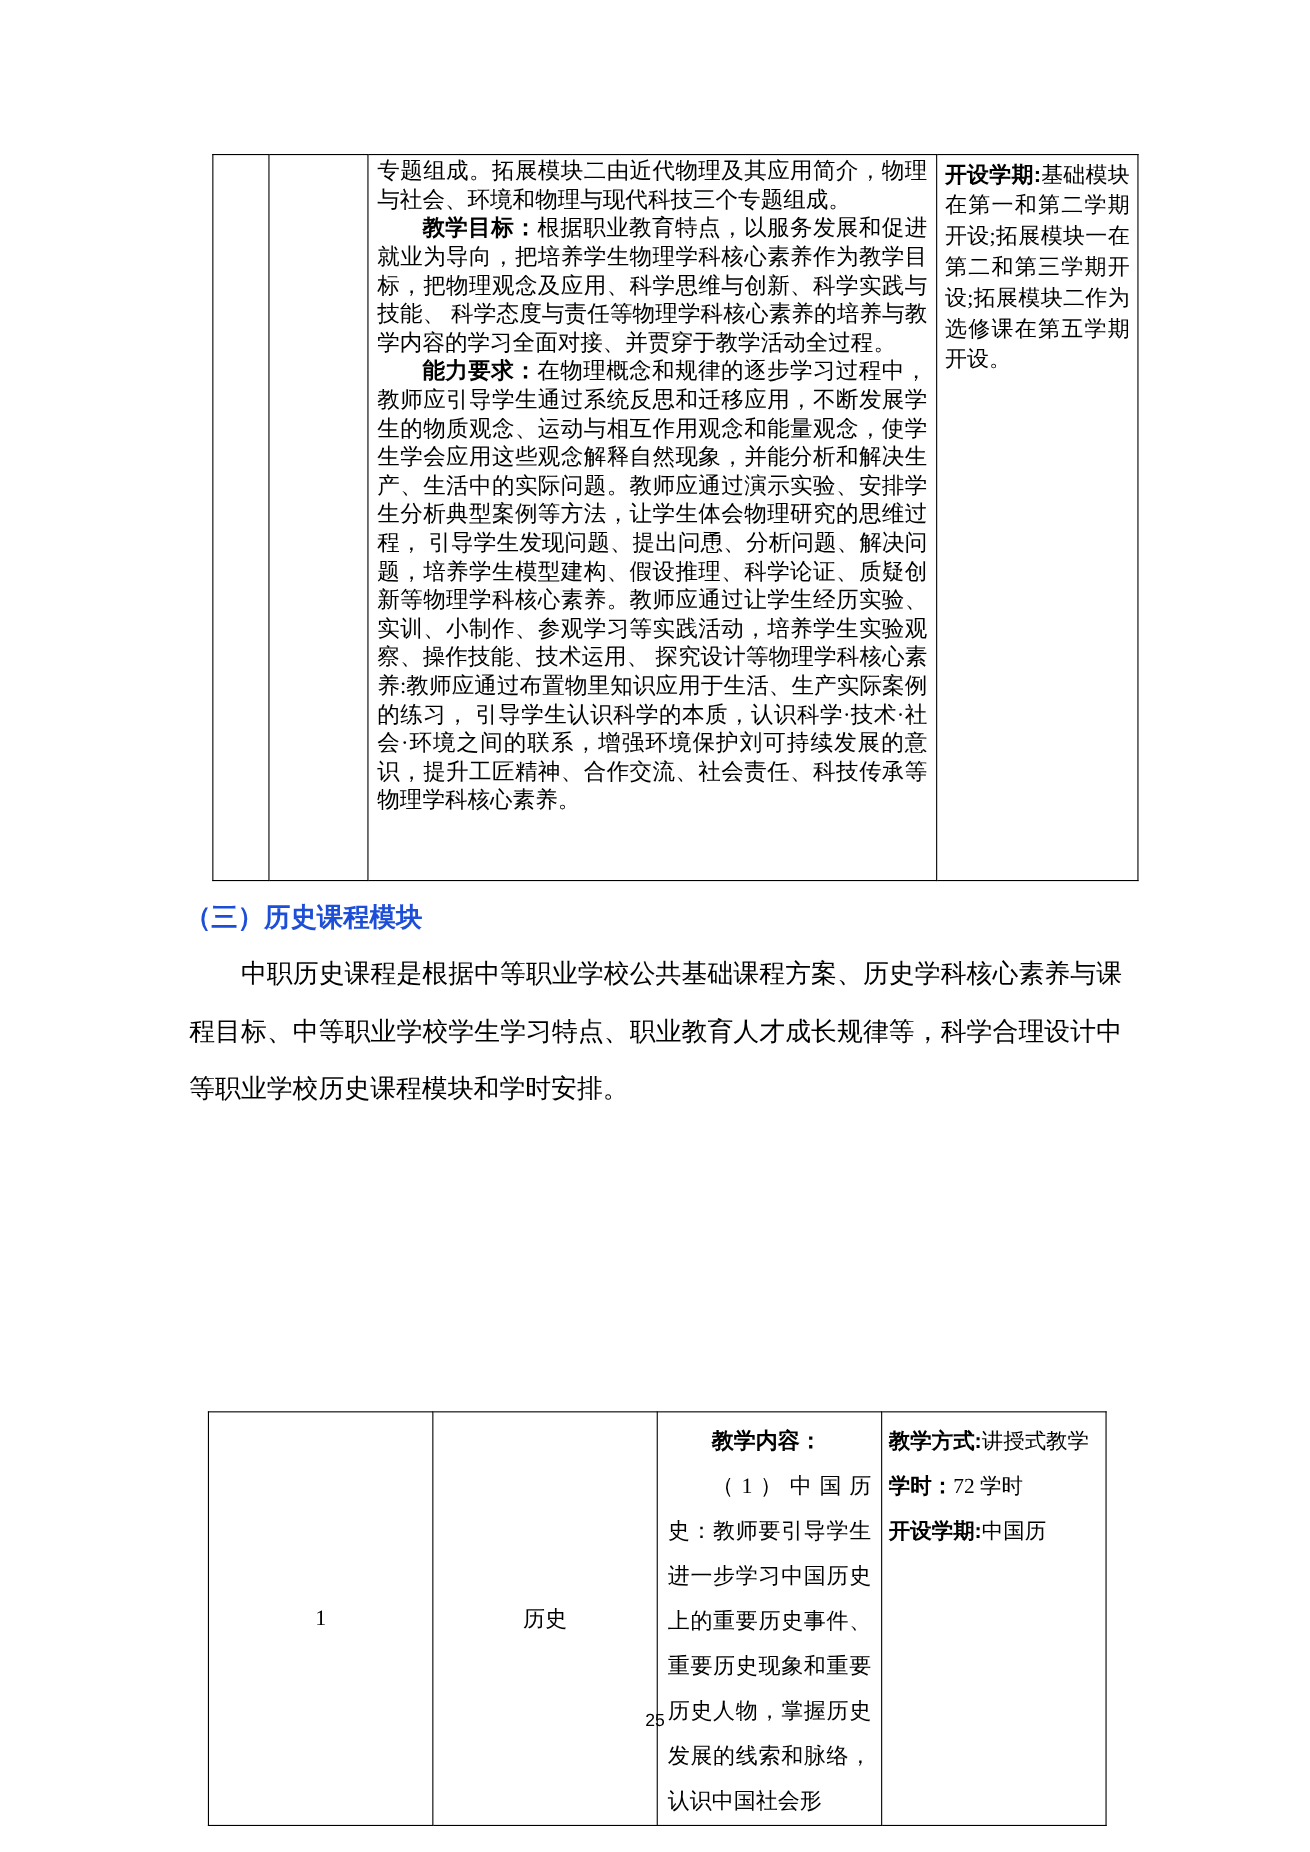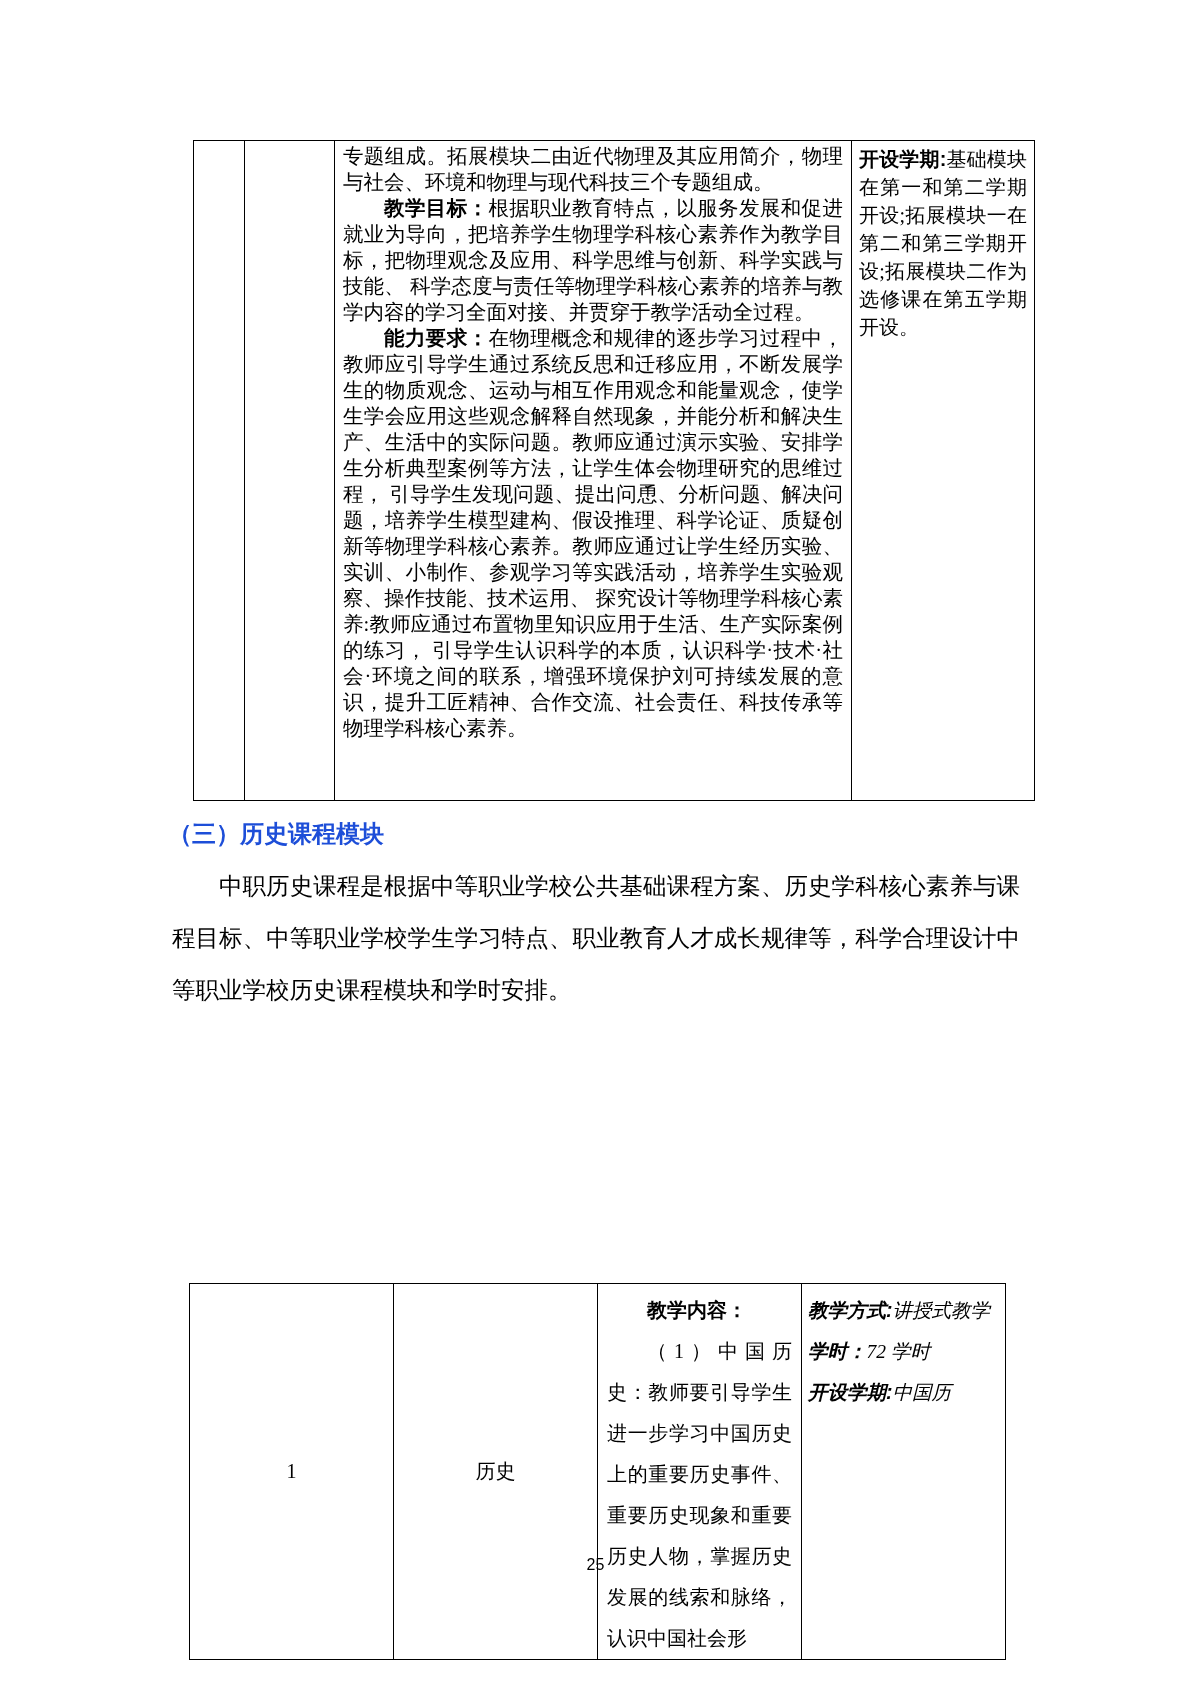--- a/index.html
+++ b/index.html
@@ -51,21 +51,21 @@
     font-family:"Liberation Sans","DejaVu Sans",sans-serif;
     font-weight:bold; font-size:20px; }
   .tbl-hist tr.datarow td { height:167px; }
   .center { text-align:center; }
   .vmid { vertical-align:middle !important; font-size:20px; }
   .hist-content { padding:6px 9px 0 9px !important; font-size:20px; line-height:41px;
     text-align:justify; overflow:hidden; }
   .hist-content p { margin:0; }
   .hist-req { padding:6px 6px 0 6px !important; font-size:19.5px; line-height:41px;
     text-align:justify; overflow:hidden; }
-  .hist-req p { margin:0;font-style:italic; }
+  .hist-req p { margin:0; }
 
   .page-num { position:absolute; left:0; top:1556px; width:1191px; text-align:center;
     font-family:"Liberation Sans","DejaVu Sans",sans-serif; font-size:16px; }
 </style>
 </head>
 <body>
 
 <div class="page">
 
   <table class="tbl tbl-top">

